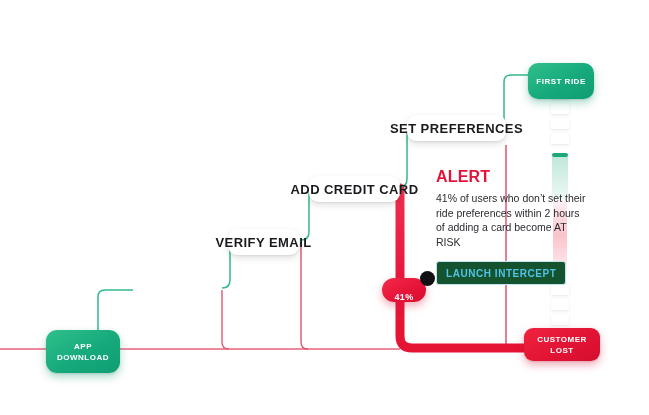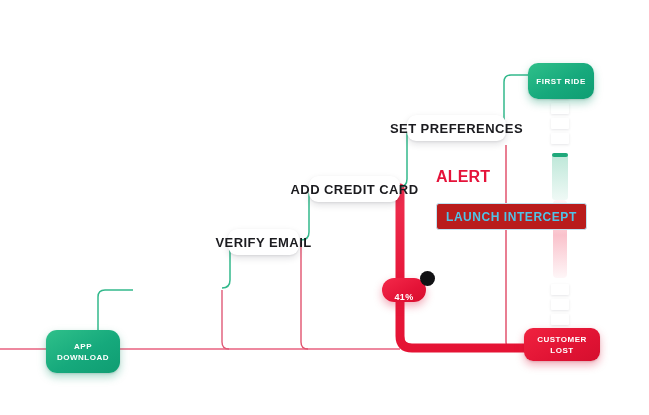--- a/index.html
+++ b/index.html
@@ -110,23 +110,23 @@
   }
   .alert-body{
     color:#2b2b31;font-size:10.5px;line-height:14.5px;
     width:150px;
   }
   .alert-btn{
     margin-top:12px;
     display:inline-block;
     border:1px solid #bfe3f2;
     border-radius:3px;
-    background:#b91c1c;
+    background:#14532d;
     color:#4fc3e8;
-    font-size:12px;font-weight:bold;letter-spacing:.55px;
+    font-size:10px;font-weight:bold;letter-spacing:.55px;
     padding:6px 9px 5px 9px;
   }
 </style>
 </head>
 <body>
 
 <div id="stage">
 
   <svg class="flow" viewBox="0 0 649 415">
     <defs>
@@ -198,16 +198,17 @@
     </div>
   </div>
 
   <div class="badge41">
     <span>41%</span>
   </div>
   <div class="dot-black"></div>
 
   <div class="alert">
     <div class="alert-title">ALERT</div>
+    <div class="alert-body">41% of users who don’t set their ride preferences within 2 hours of adding a card become AT RISK</div>
     <div class="alert-btn">LAUNCH INTERCEPT</div>
   </div>
 
 </div>
 
 </body></html>

